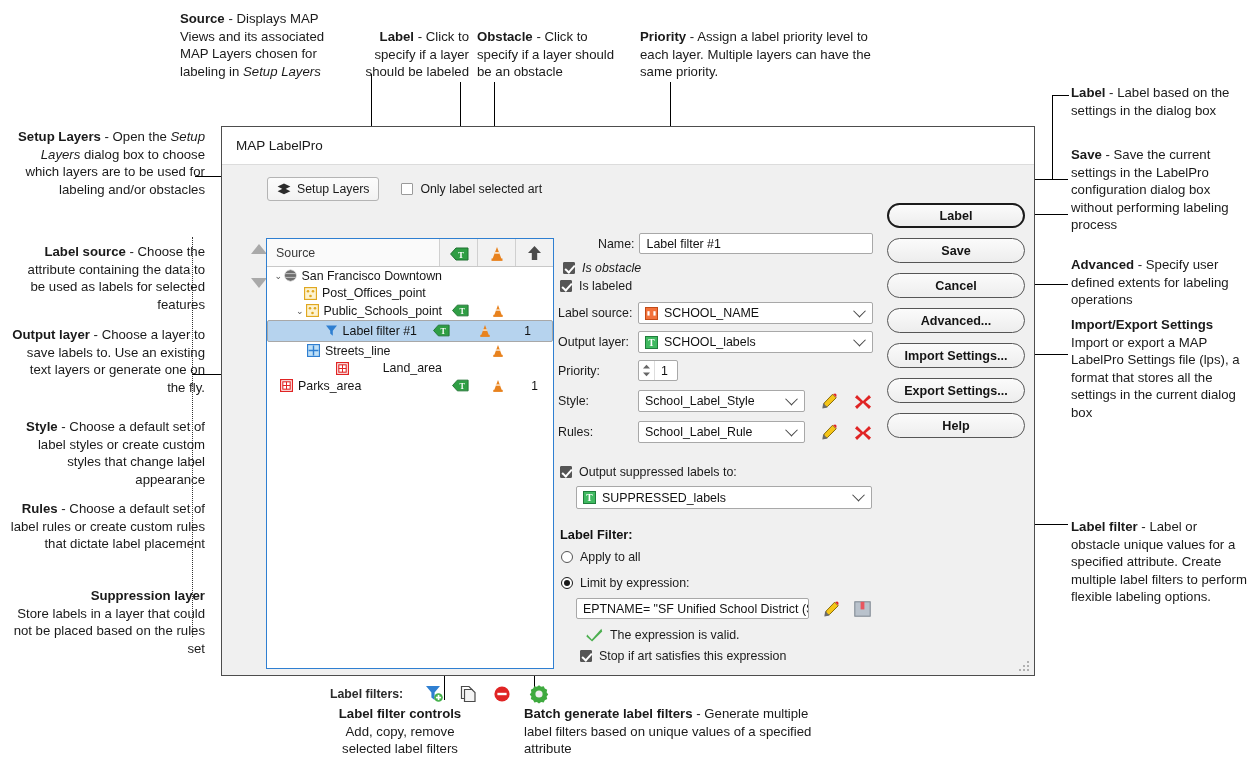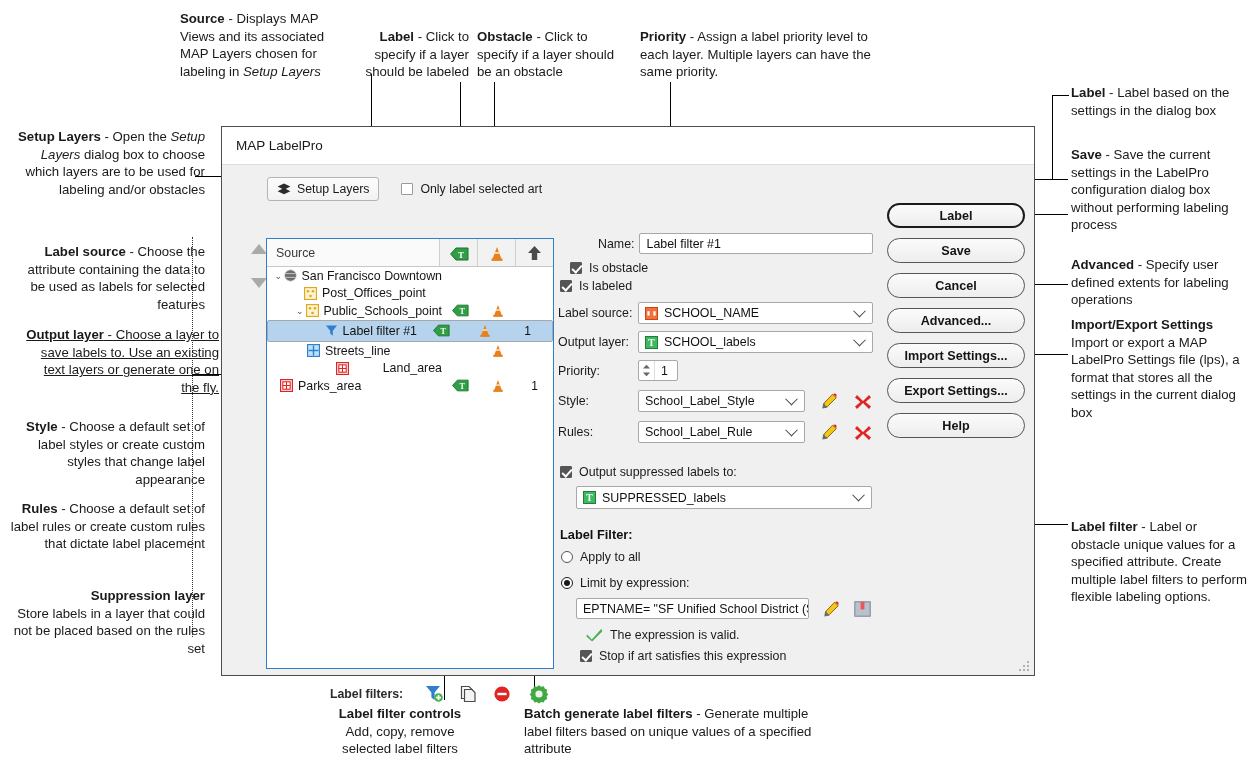--- a/index.html
+++ b/index.html
@@ -129,21 +129,21 @@
 <body>
 
 <div class="note r" style="left:10px;top:128px;width:195px;">
   <b>Setup Layers</b><span> - Open the </span><i>Setup Layers</i><span> dialog box to choose which layers are to be used for labeling and/or obstacles</span>
 </div>
 
 <div class="note r" style="left:10px;top:243px;width:195px;">
   <b>Label source</b><span> - Choose the attribute containing the data to be used as labels for selected features</span>
 </div>
 
-<div class="note r" style="left:24px;top:326px;width:195px;text-decoration:underline;">
+<div class="note r" style="left:10px;top:326px;width:195px;">
   <b>Output layer</b><span> - Choose a layer to save labels to. Use an existing text layers or generate one on the fly.</span>
 </div>
 
 <div class="note r" style="left:10px;top:418px;width:195px;">
   <b>Style</b><span> - Choose a default set of label styles or create custom styles that change label appearance</span>
 </div>
 
 <div class="note r" style="left:10px;top:500px;width:195px;">
   <b>Rules</b><span> - Choose a default set of label rules or create custom rules that dictate label placement</span>
 </div>
@@ -490,21 +490,21 @@
 
     <div id="form">
 
       <div class="frow">
         <span class="flabel" style="width:48px;margin-left:40px;">Name:</span>
         <div class="fi" style="width:268px;">
           <span>Label filter #1</span>
         </div>
       </div>
 
-      <div class="cbrow" style="margin:6px 0 4px 12px;">
+      <div class="cbrow" style="margin:6px 0 4px 5px;font-style:italic;">
         <span class="cb checked"></span>
         <span>Is obstacle</span>
       </div>
       <div class="cbrow" style="margin:0 0 9px 2px;">
         <span class="cb checked"></span>
         <span>Is labeled</span>
       </div>
 
       <div class="frow">
         <span class="flabel" style="width:80px;">Label source:</span>

